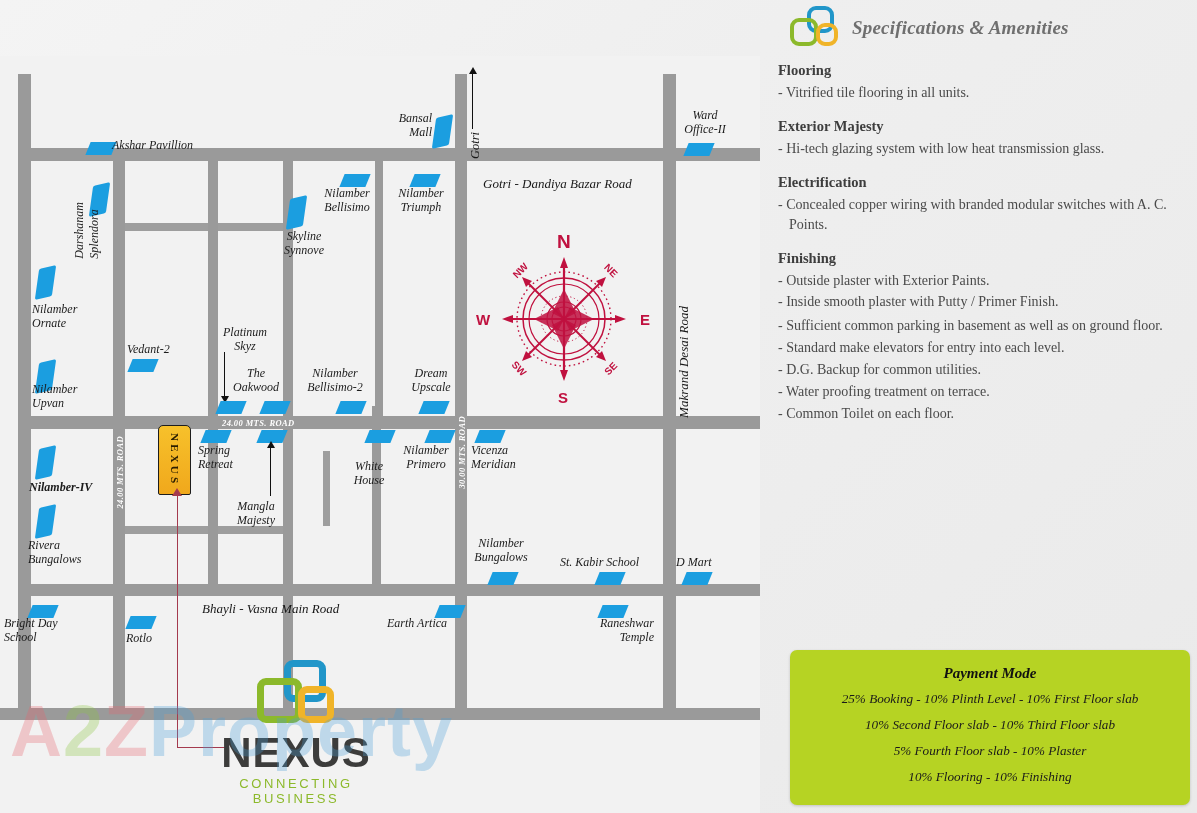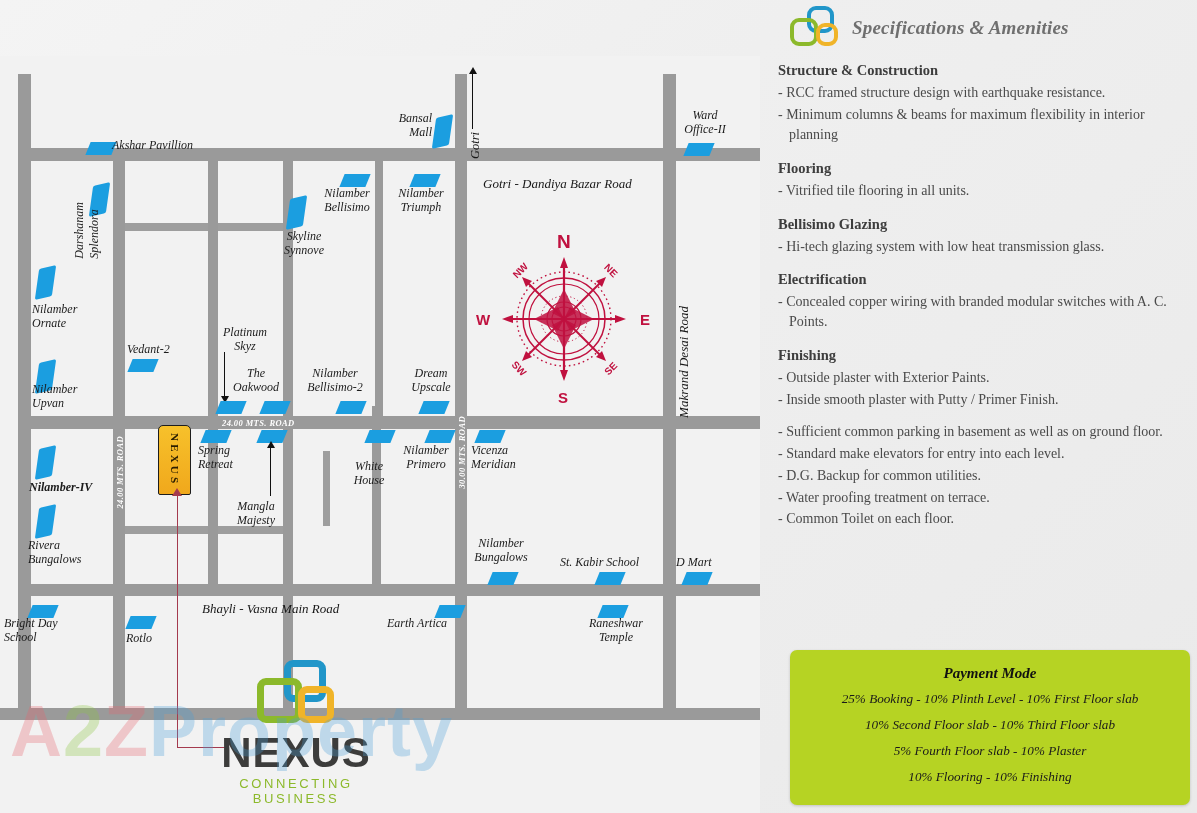--- a/index.html
+++ b/index.html
@@ -257,21 +257,21 @@
 
     <div class="mk" style="left:128px;top:560px;"></div>
     <div class="lbl" style="left:126px;top:576px;">Rotlo</div>
 
     <div class="rdlbl" style="left:202px;top:545px;">Bhayli - Vasna Main Road</div>
 
     <div class="mk" style="left:437px;top:549px;"></div>
     <div class="lbl" style="left:387px;top:561px;">Earth Artica</div>
 
     <div class="mk" style="left:600px;top:549px;"></div>
-    <div class="lbl c" style="left:578px;top:561px;width:76px;">Raneshwar
+    <div class="lbl c" style="left:578px;top:561px;width:76px;text-align:right;">Raneshwar
 Temple</div>
 
     <div id="compass">
       <svg width="140" height="140" viewBox="0 0 140 140" aria-hidden="true">
         <g stroke="#c0113f" fill="none">
           <circle cx="70" cy="70" r="47" stroke-width="1.4" stroke-dasharray="1.6 3.2"></circle>
           <circle cx="70" cy="70" r="41" stroke-width="1.5"></circle>
           <circle cx="70" cy="70" r="35" stroke-width="1.2"></circle>
           <circle cx="70" cy="70" r="17" stroke-width="1.2"></circle>
           <circle cx="70" cy="70" r="12" stroke-width="1.1"></circle>
@@ -320,42 +320,37 @@
       <span style="left:27px;top:0;width:42px;height:42px;border-width:7px;border-color:#2196c9;"></span>
       <span style="left:0;top:18px;width:45px;height:45px;border-width:7px;border-color:#8cb92b;"></span>
       <span style="left:41px;top:26px;width:36px;height:37px;border-width:7px;border-color:#f0b429;"></span>
     </div>
     <div id="brand-name">NEXUS</div>
     <div id="brand-tag">CONNECTING BUSINESS</div>
   </div>
 
   <div id="panel">
 
-    <div class="sec">
-      <div class="sec-h">Structure &amp; Construction</div>
-      <p class="sec-b">- RCC framed structure design with earthquake resistance.</p>
-      <p class="sec-b">- Minimum columns &amp; beams for maximum flexibility in interior planning</p>
-    </div>
 
     <div class="sec">
       <div class="sec-h">Flooring</div>
       <p class="sec-b">- Vitrified tile flooring in all units.</p>
     </div>
 
     <div class="sec">
-      <div class="sec-h">Bellisimo Glazing</div>
+      <div class="sec-h">Exterior Majesty</div>
       <p class="sec-b">- Hi-tech glazing system with low heat transmission glass.</p>
     </div>
 
     <div class="sec">
       <div class="sec-h">Electrification</div>
       <p class="sec-b">- Concealed copper wiring with branded modular switches with A. C. Points.</p>
     </div>
 
-    <div class="sec" style="margin-bottom:12px;">
+    <div class="sec" style="margin-bottom:4px;">
       <div class="sec-h">Finishing</div>
       <p class="sec-b">- Outside plaster with Exterior Paints.</p>
       <p class="sec-b">- Inside smooth plaster with Putty / Primer Finish.</p>
     </div>
 
     <div class="sec">
       <p class="sec-b">- Sufficient common parking in basement as well as on ground floor.</p>
       <p class="sec-b">- Standard make elevators for entry into each level.</p>
       <p class="sec-b">- D.G. Backup for common utilities.</p>
       <p class="sec-b">- Water proofing treatment on terrace.</p>

